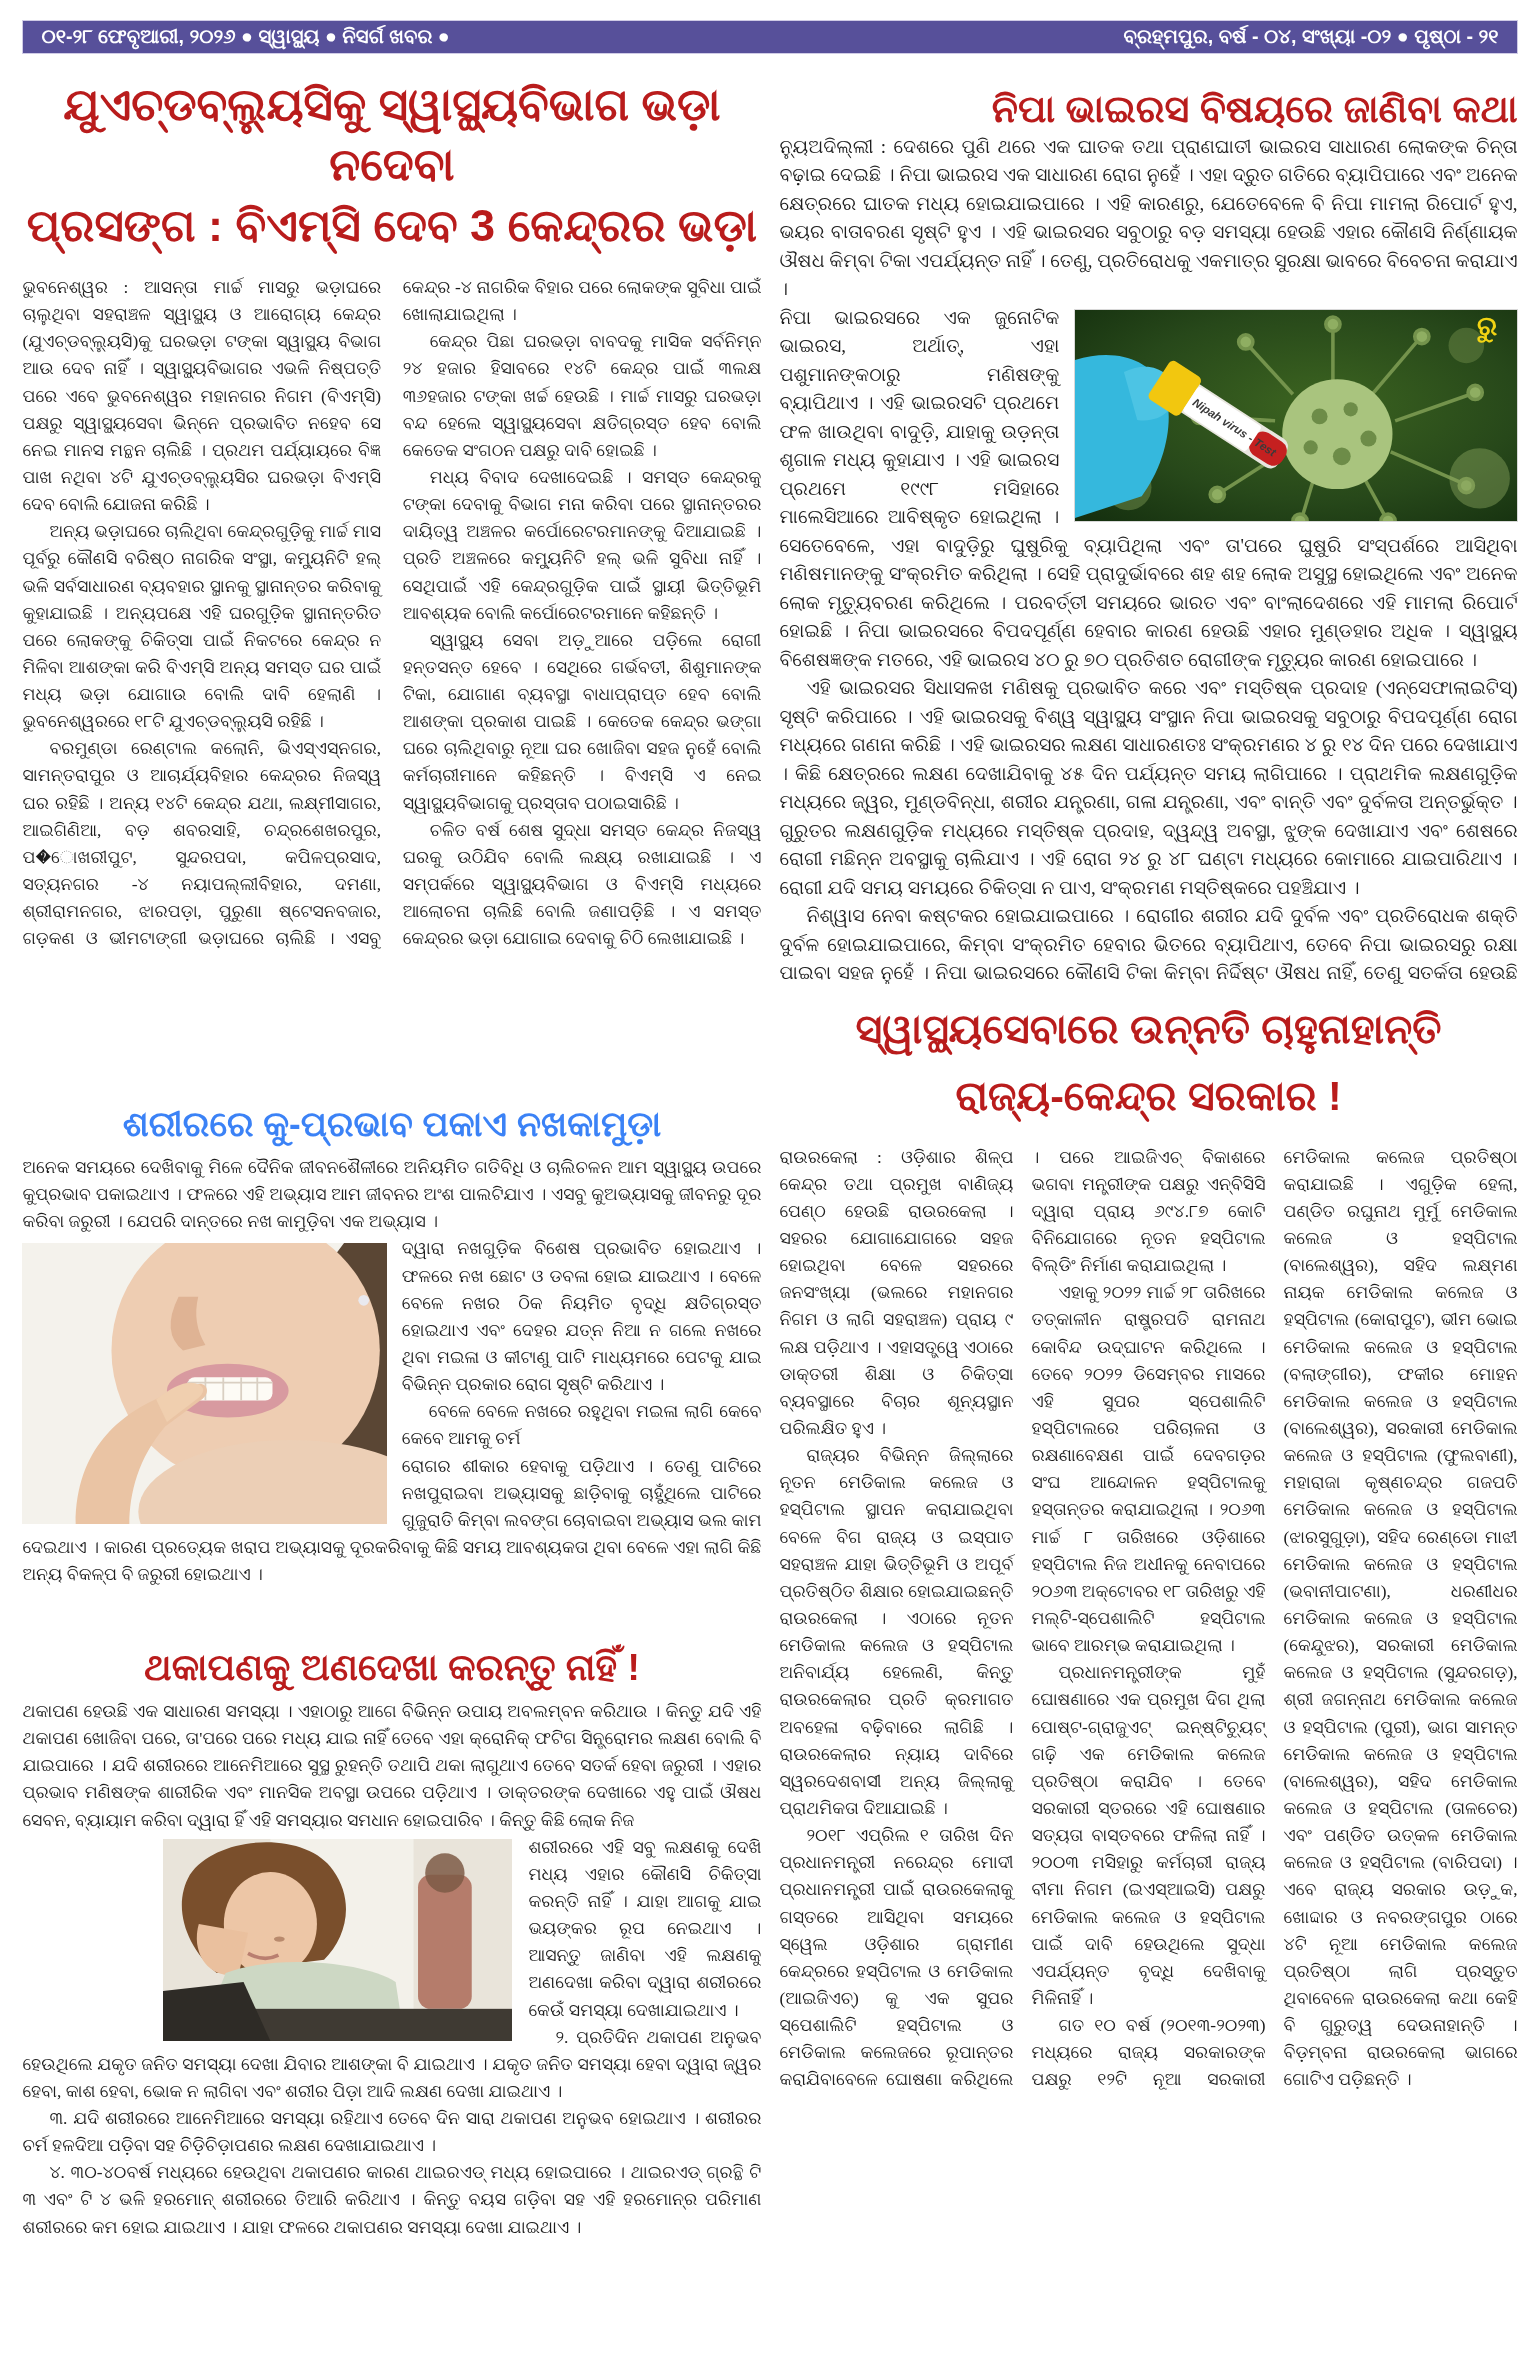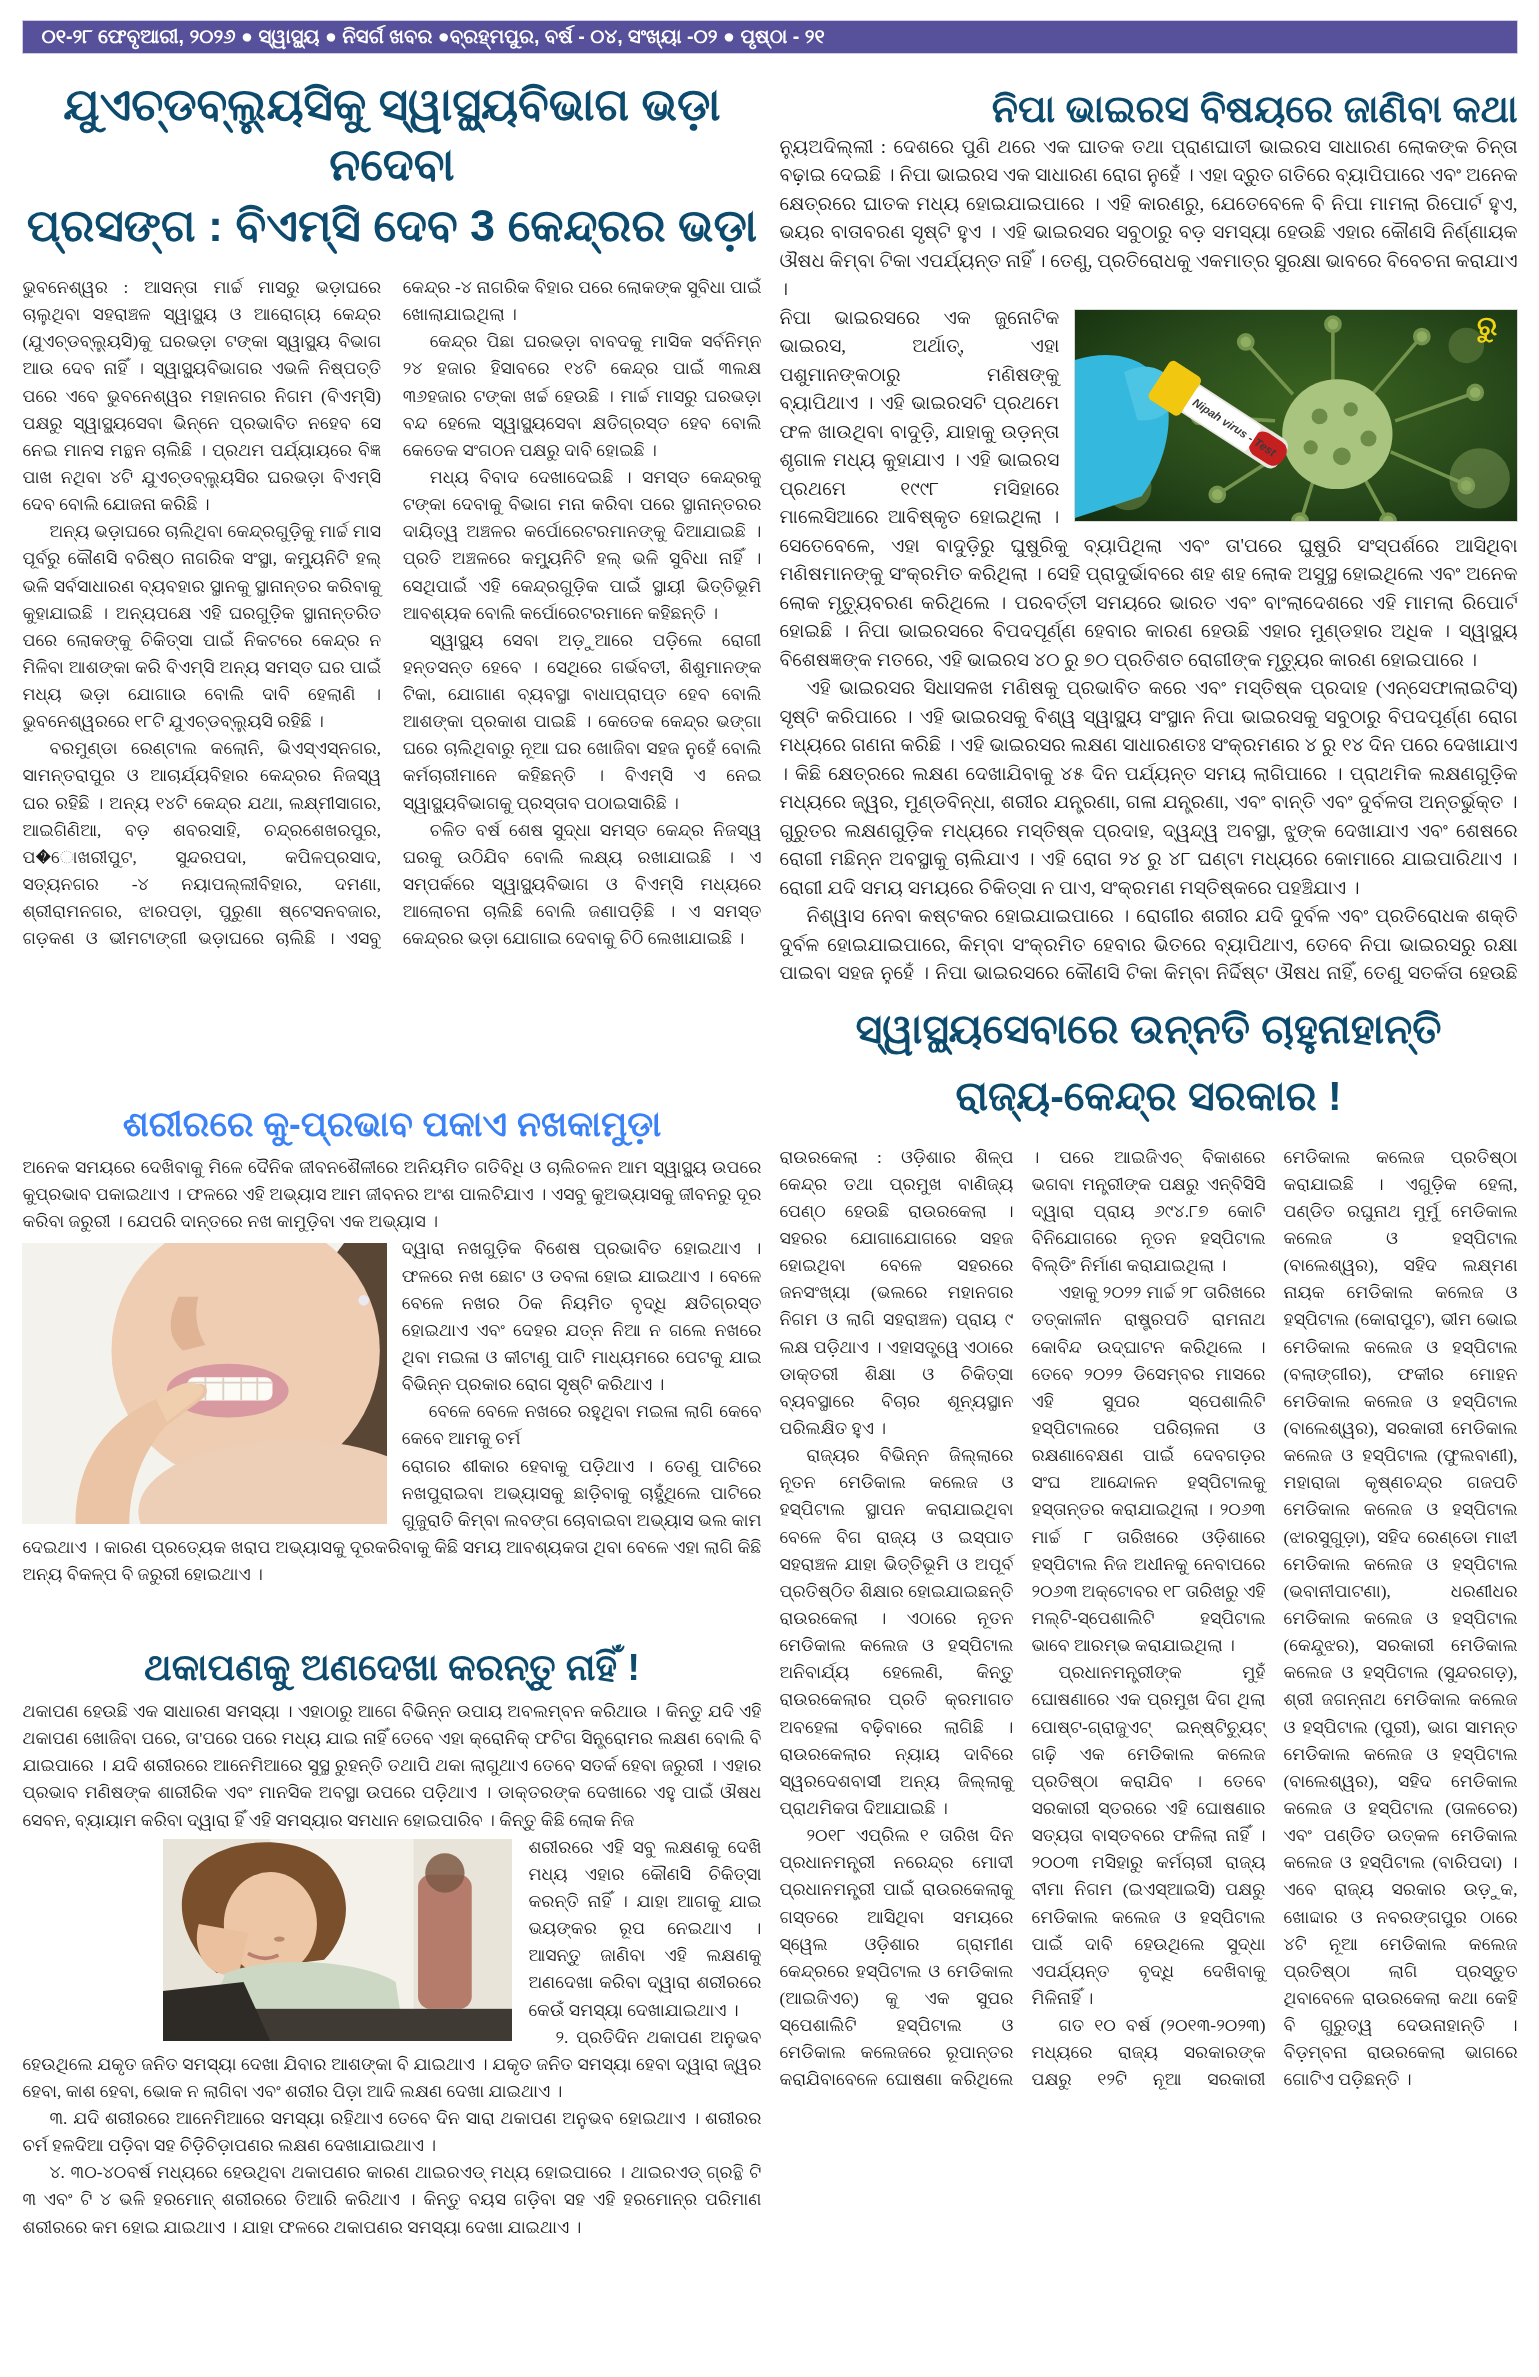--- a/index.html
+++ b/index.html
@@ -2,28 +2,28 @@
 <html style="font-size:14.3px"><head>
 <meta charset="utf-8">
 <style>
   * { margin:0; padding:0; box-sizing:border-box; }
   html,body { background:#ffffff; }
   body { font-family:"Liberation Serif","DejaVu Serif",serif; color:#1c1c1c; }
   .page { width:1540px; height:2377px; overflow:hidden; position:relative; background:#fff; padding:0 22.4px; }
 
   
   .masthead { margin-top:19.7px; height:34px; background:#57509a; color:#fff;
-    display:flex; align-items:center; padding:0 18px;
+    display:flex; align-items:center; justify-content:space-between; padding:0 18px;
     font-family:"Liberation Sans","DejaVu Sans",sans-serif; font-weight:bold; font-size:19.7px;
     border:0.9px solid #cfcbe6; }
   .masthead span { white-space:nowrap; }
 
   .content { display:grid; grid-template-columns:739px 1fr; column-gap:18px; margin-top:10.7px; }
 
-  h1,h2 { font-family:"Liberation Sans","DejaVu Sans",sans-serif; text-align:center; font-weight:bold; color:#0c4a6e; }
+  h1,h2 { font-family:"Liberation Sans","DejaVu Sans",sans-serif; text-align:center; font-weight:bold; color:#b91c1c; }
   .headline-xl { font-size:45px; line-height:1.34; margin-top:10.7px; }
   .headline-nipah { font-size:38px; line-height:1.2; margin-top:23px;text-align:right; }
   .headline-blue { font-size:35px; color:#3b82f6; margin:18px 0 9px; }
   .headline-dark { font-size:37px; margin:8px 0 9px; }
   .headline-xl2 { font-size:41px; line-height:1.62; margin:12.5px 0 5.4px; }
   .headline-xl2 span { display:block; }
 
   .body { text-align:justify; font-size:17.4px; line-height:1.56; overflow:hidden; }
   .body p { text-indent:27px; }
   .body p.nolead { text-indent:0; }

